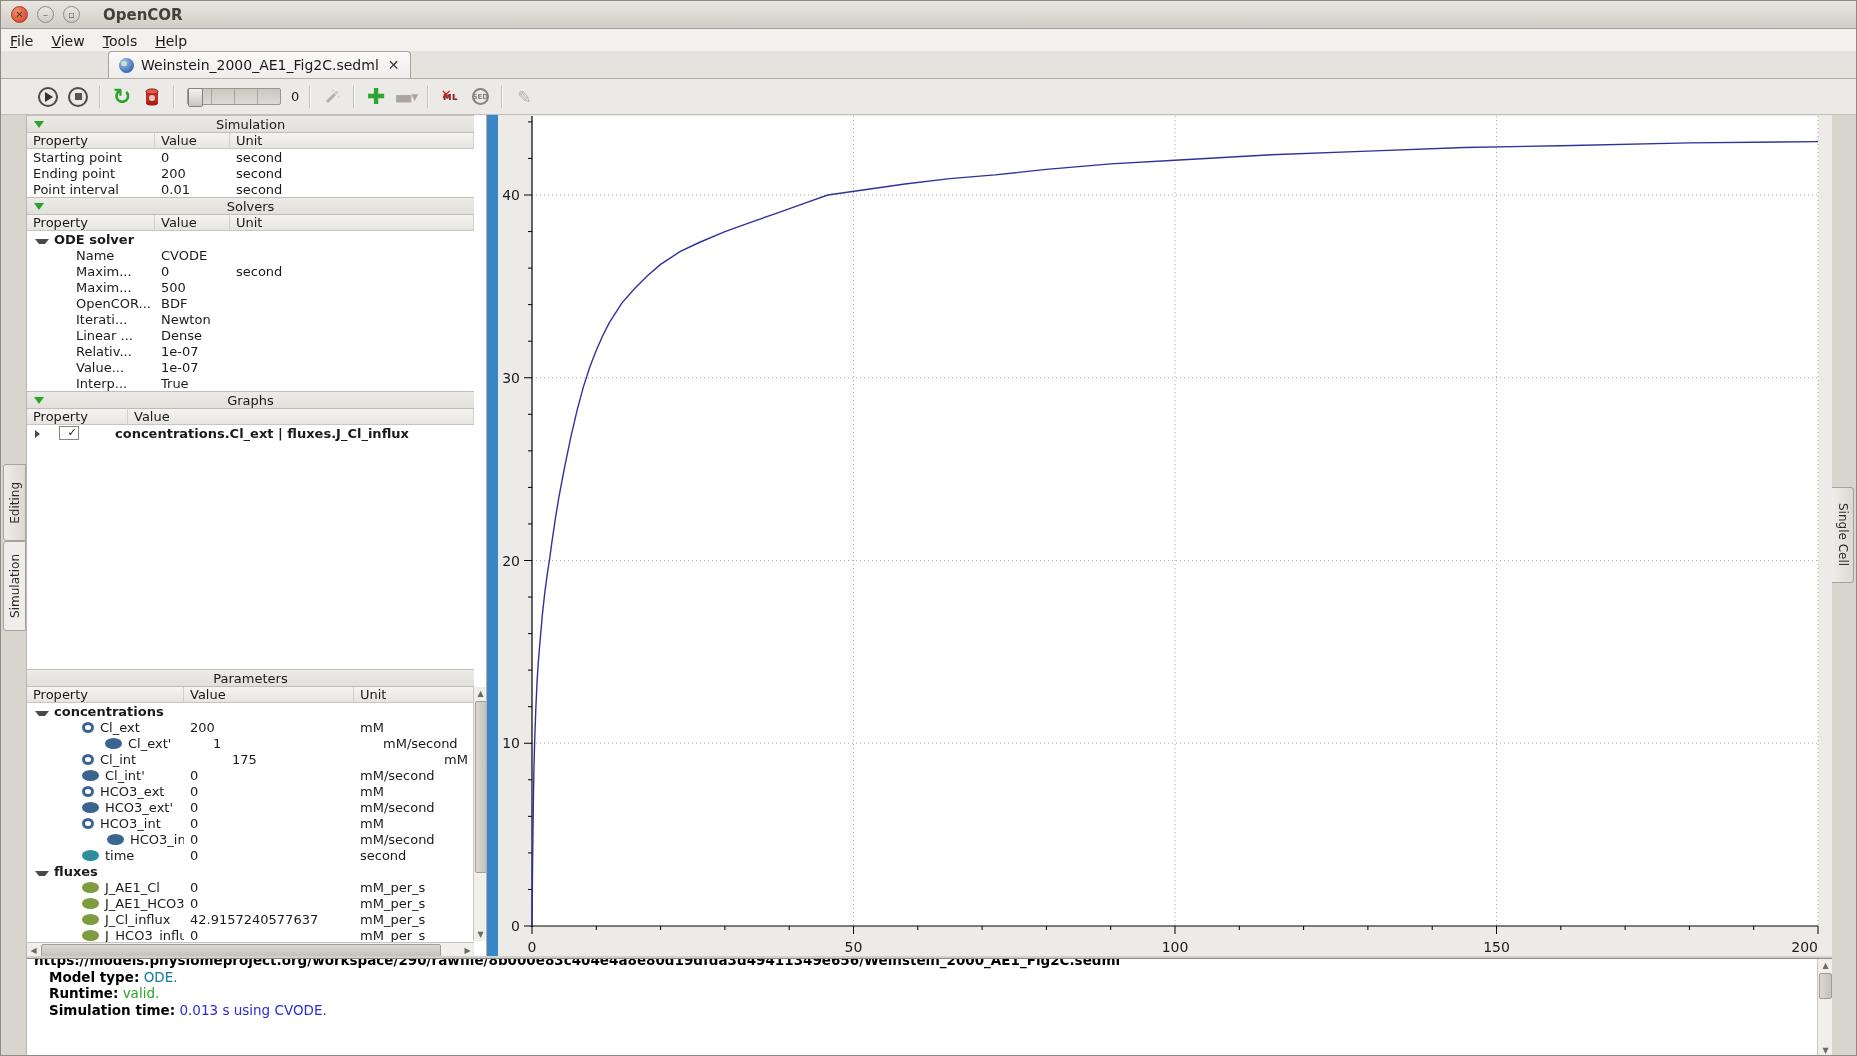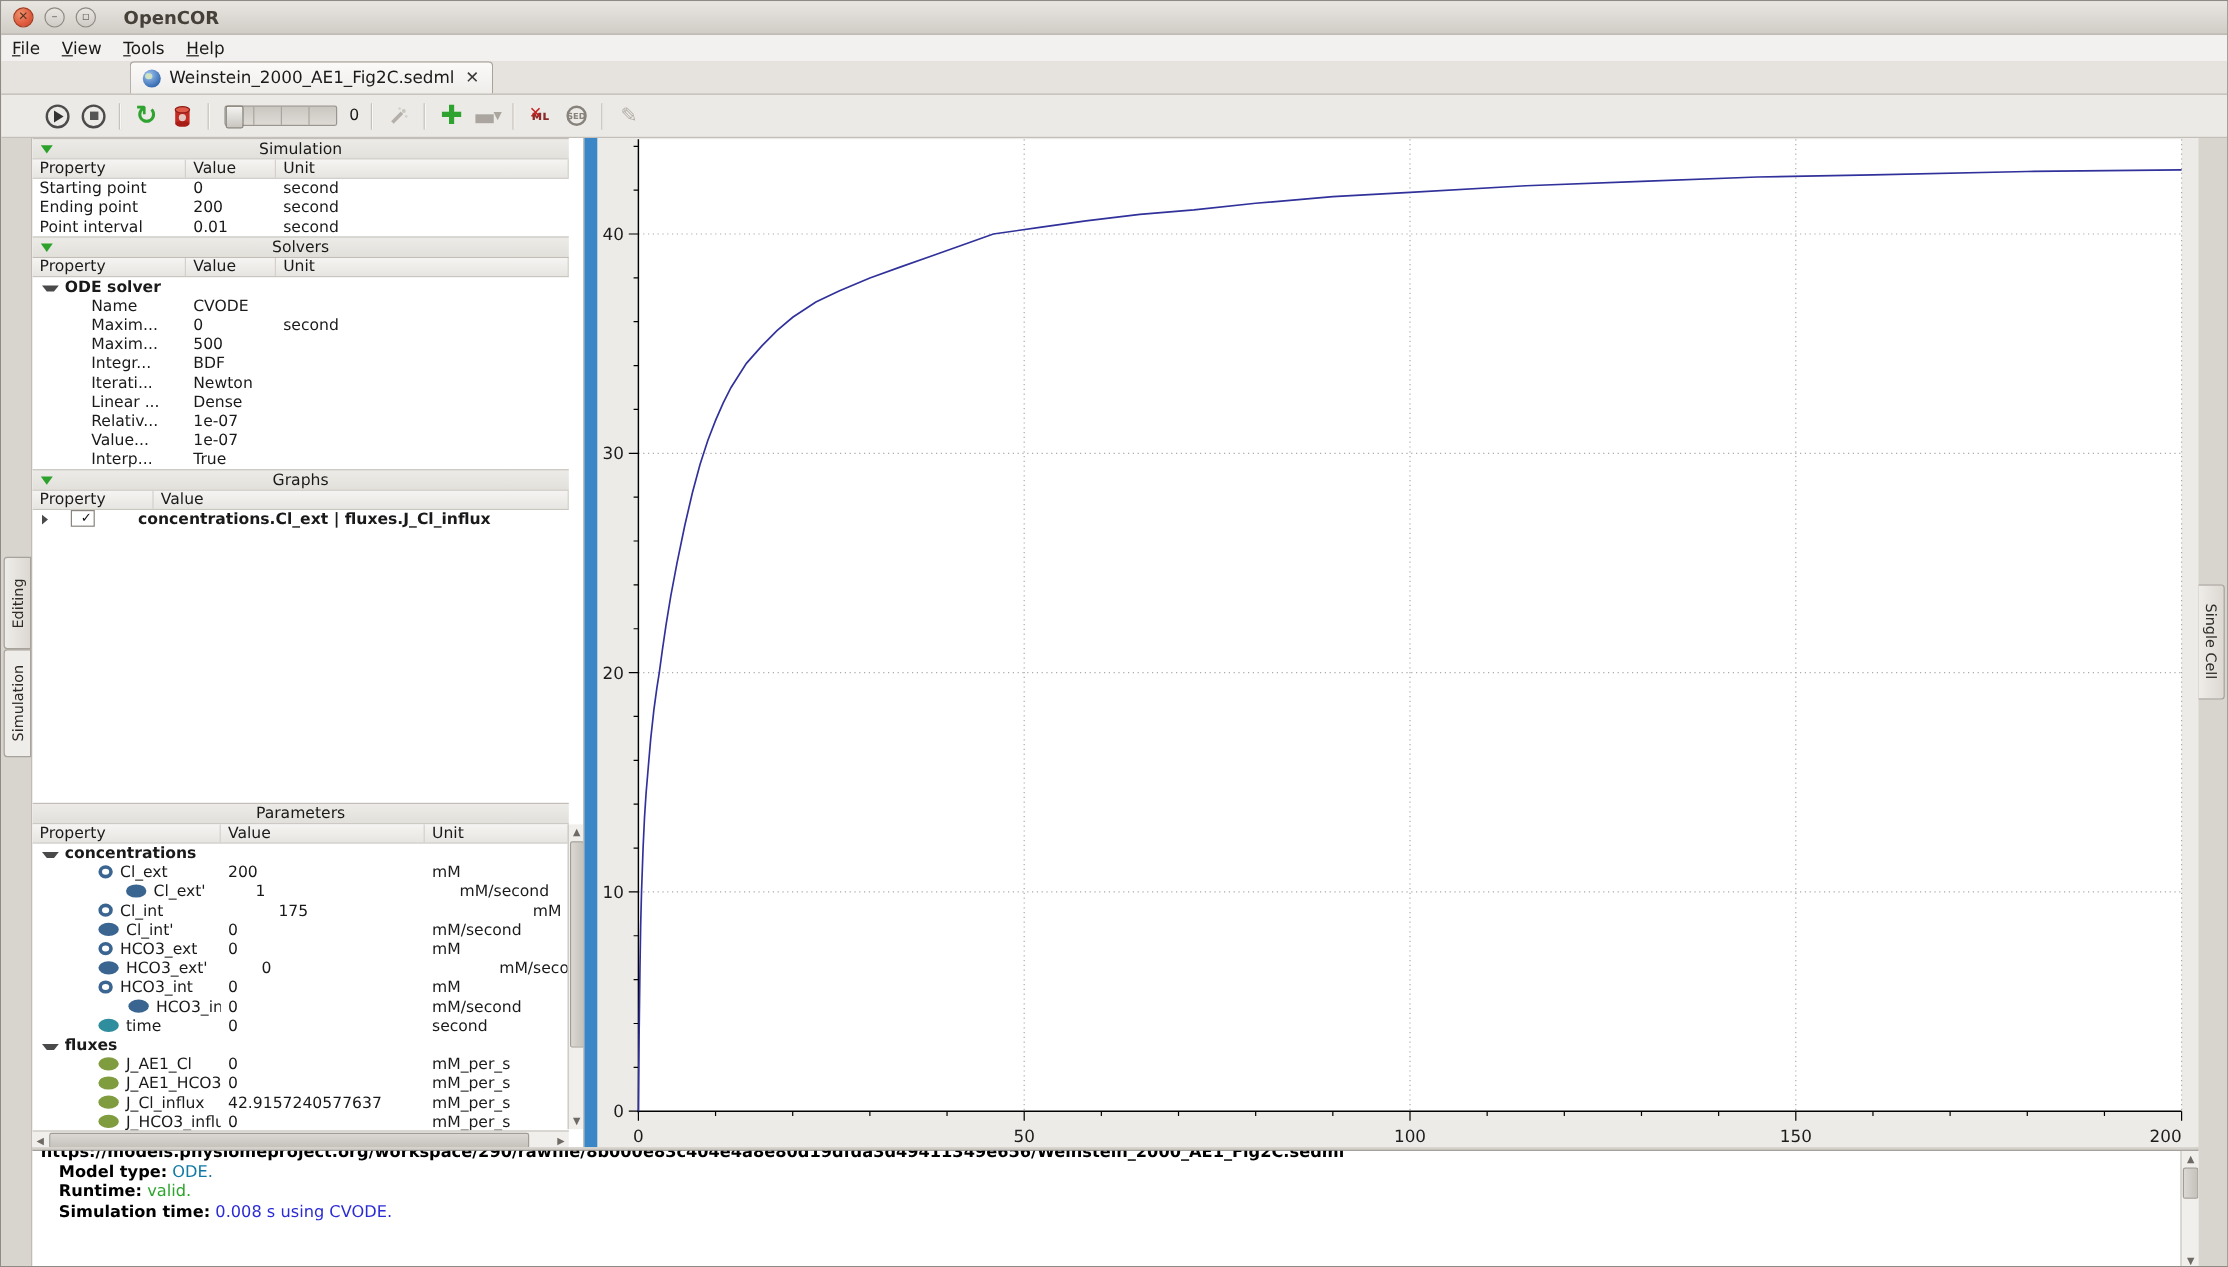--- a/index.html
+++ b/index.html
@@ -260,21 +260,21 @@
         <span class="indent1">Maxim...</span>
         <span class="">0</span>
         <span class="">second</span>
       </div>
       <div class="trow g3" style="top: 164px;">
         <span class="indent1">Maxim...</span>
         <span class="">500</span>
         <span class=""></span>
       </div>
       <div class="trow g3" style="top: 180px;">
-        <span class="indent1">Integr...</span>
+        <span class="indent1">OpenCOR...</span>
         <span class="">BDF</span>
         <span class=""></span>
       </div>
       <div class="trow g3" style="top: 196px;">
         <span class="indent1">Iterati...</span>
         <span class="">Newton</span>
         <span class=""></span>
       </div>
       <div class="trow g3" style="top: 212px;">
         <span class="indent1">Linear ...</span>
@@ -338,21 +338,21 @@
       <div class="trow gp" style="top: 652px;">
         <span style="padding-left:55px"><span class="picon rate"></span>Cl_int'</span>
         <span>0</span>
         <span>mM/second</span>
       </div>
       <div class="trow gp" style="top: 668px;">
         <span style="padding-left:55px"><span class="picon state"></span>HCO3_ext</span>
         <span>0</span>
         <span>mM</span>
       </div>
-      <div class="trow gp" style="top: 684px; gap: 28px;">
+      <div class="trow gp" style="top: 684px;">
         <span style="padding-left:55px"><span class="picon rate"></span>HCO3_ext'</span>
         <span>0</span>
         <span>mM/second</span>
       </div>
       <div class="trow gp" style="top: 700px;">
         <span style="padding-left:55px"><span class="picon state"></span>HCO3_int</span>
         <span>0</span>
         <span>mM</span>
       </div>
       <div class="trow gp" style="top: 716px;">
@@ -478,21 +478,21 @@
 
   <div class="outsplit"></div>
   <div class="output">
     <div class="olines">
       <div class="url">https://models.physiomeproject.org/workspace/290/rawfile/8b000e83c404e4a8e80d19dfda3d49411349e656/Weinstein_2000_AE1_Fig2C.sedml</div>
       <div class="ol2"><span class="lbl">Model type:</span>
         <span id="modelTypeVal" style="color: rgb(17, 121, 165);">ODE.</span></div>
       <div class="ol2"><span class="lbl">Runtime:</span>
         <span id="runtimeVal" style="color: rgb(45, 165, 45);">valid.</span></div>
       <div class="ol2"><span class="lbl">Simulation time:</span>
-        <span id="simTimeVal" style="color: rgb(43, 43, 213);">0.008 s using CVODE.</span></div>
+        <span id="simTimeVal" style="color: rgb(43, 43, 213);">0.013 s using CVODE.</span></div>
     </div>
     <div class="outscroll">
       <div class="sbtn" style="top:0;left:1px;">▲</div>
       <div class="thumb"></div>
       <div class="sbtn" style="bottom:0;left:1px;">▼</div>
     </div>
   </div>
 
 </div>
 

